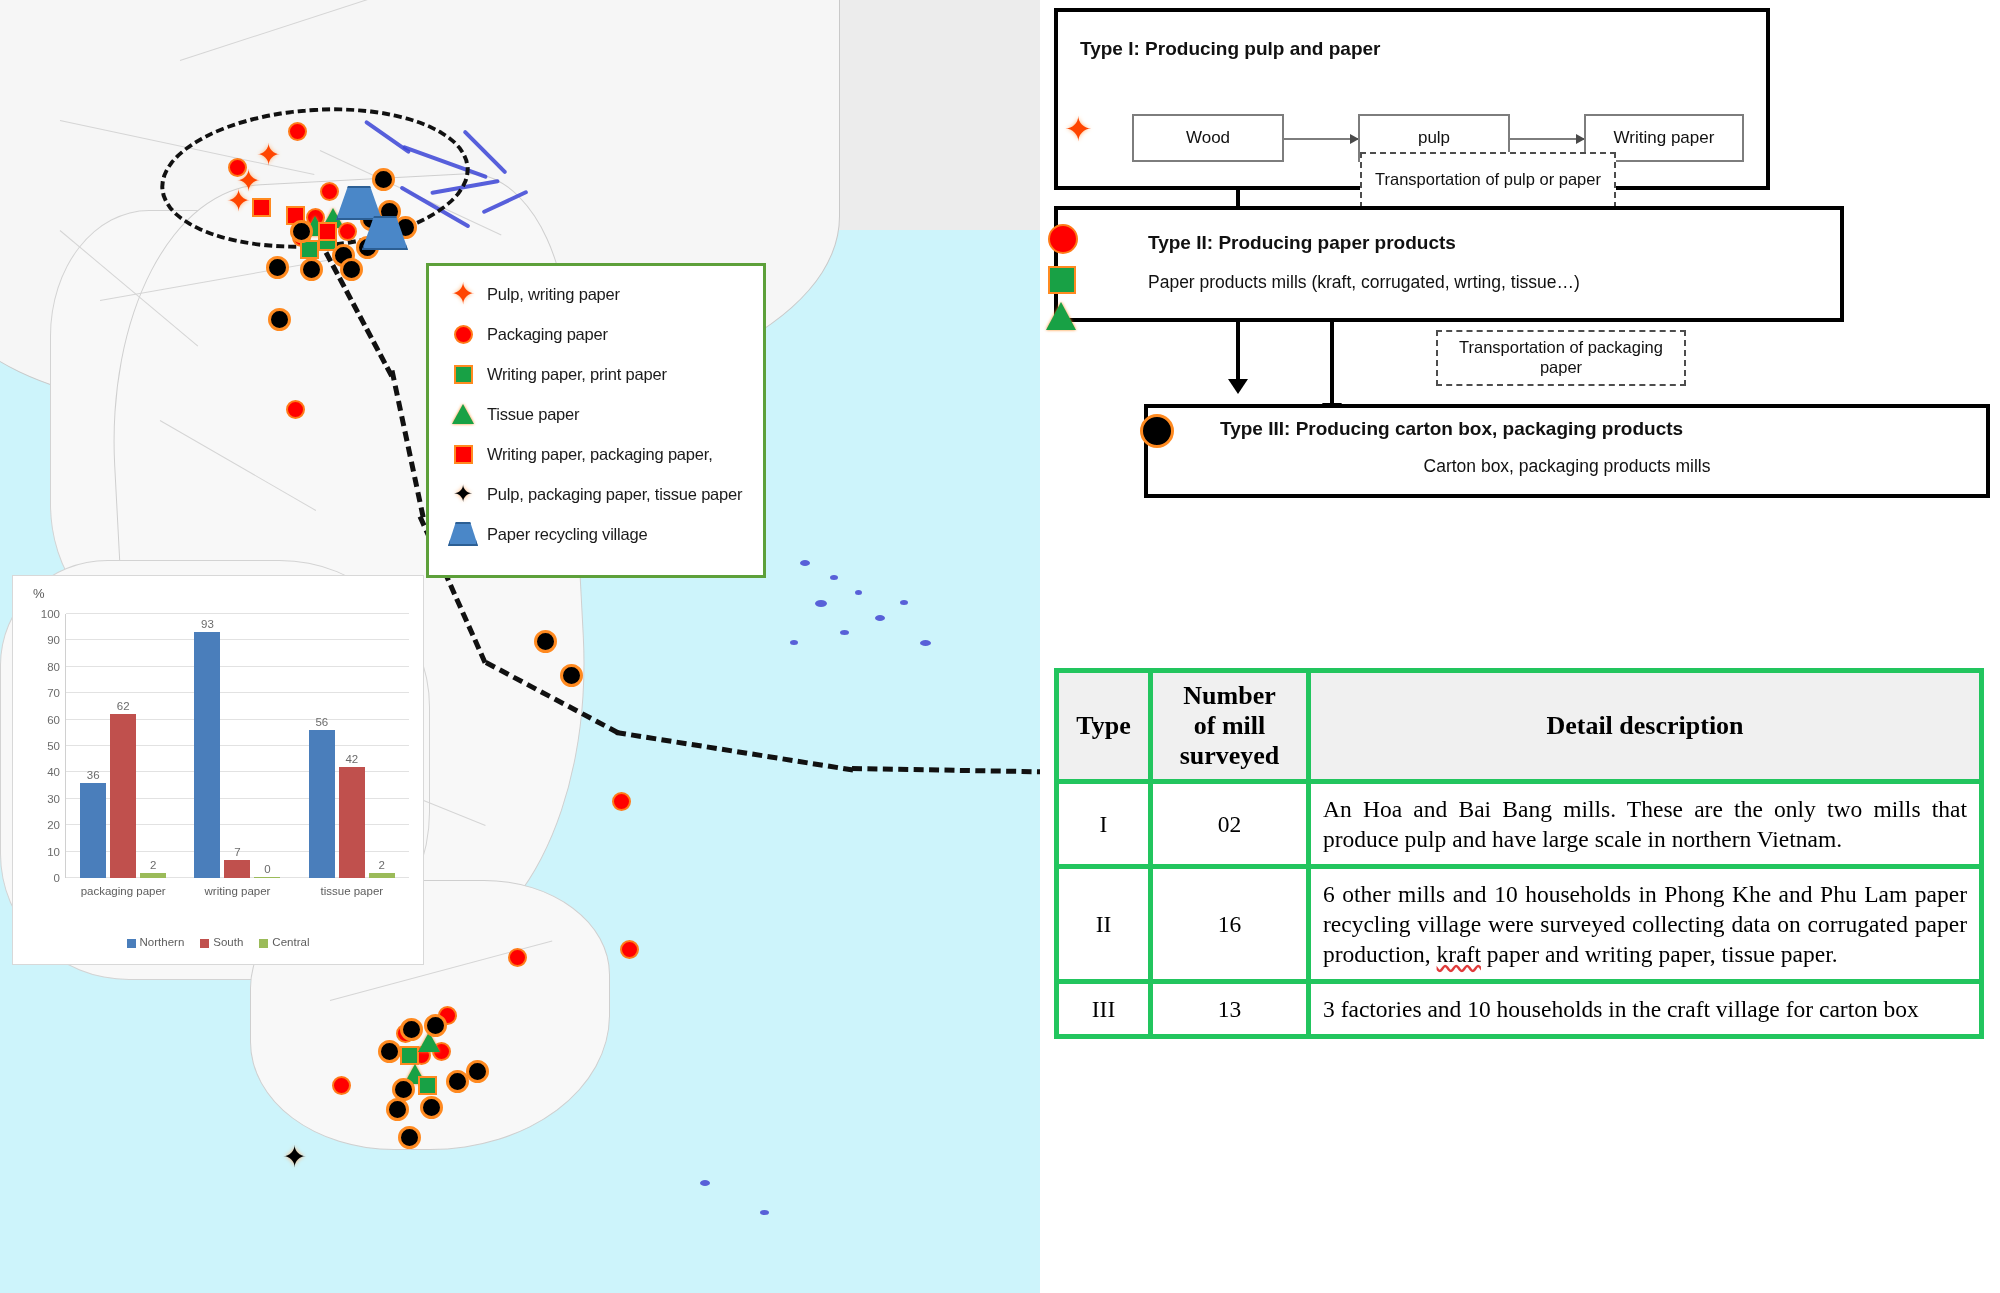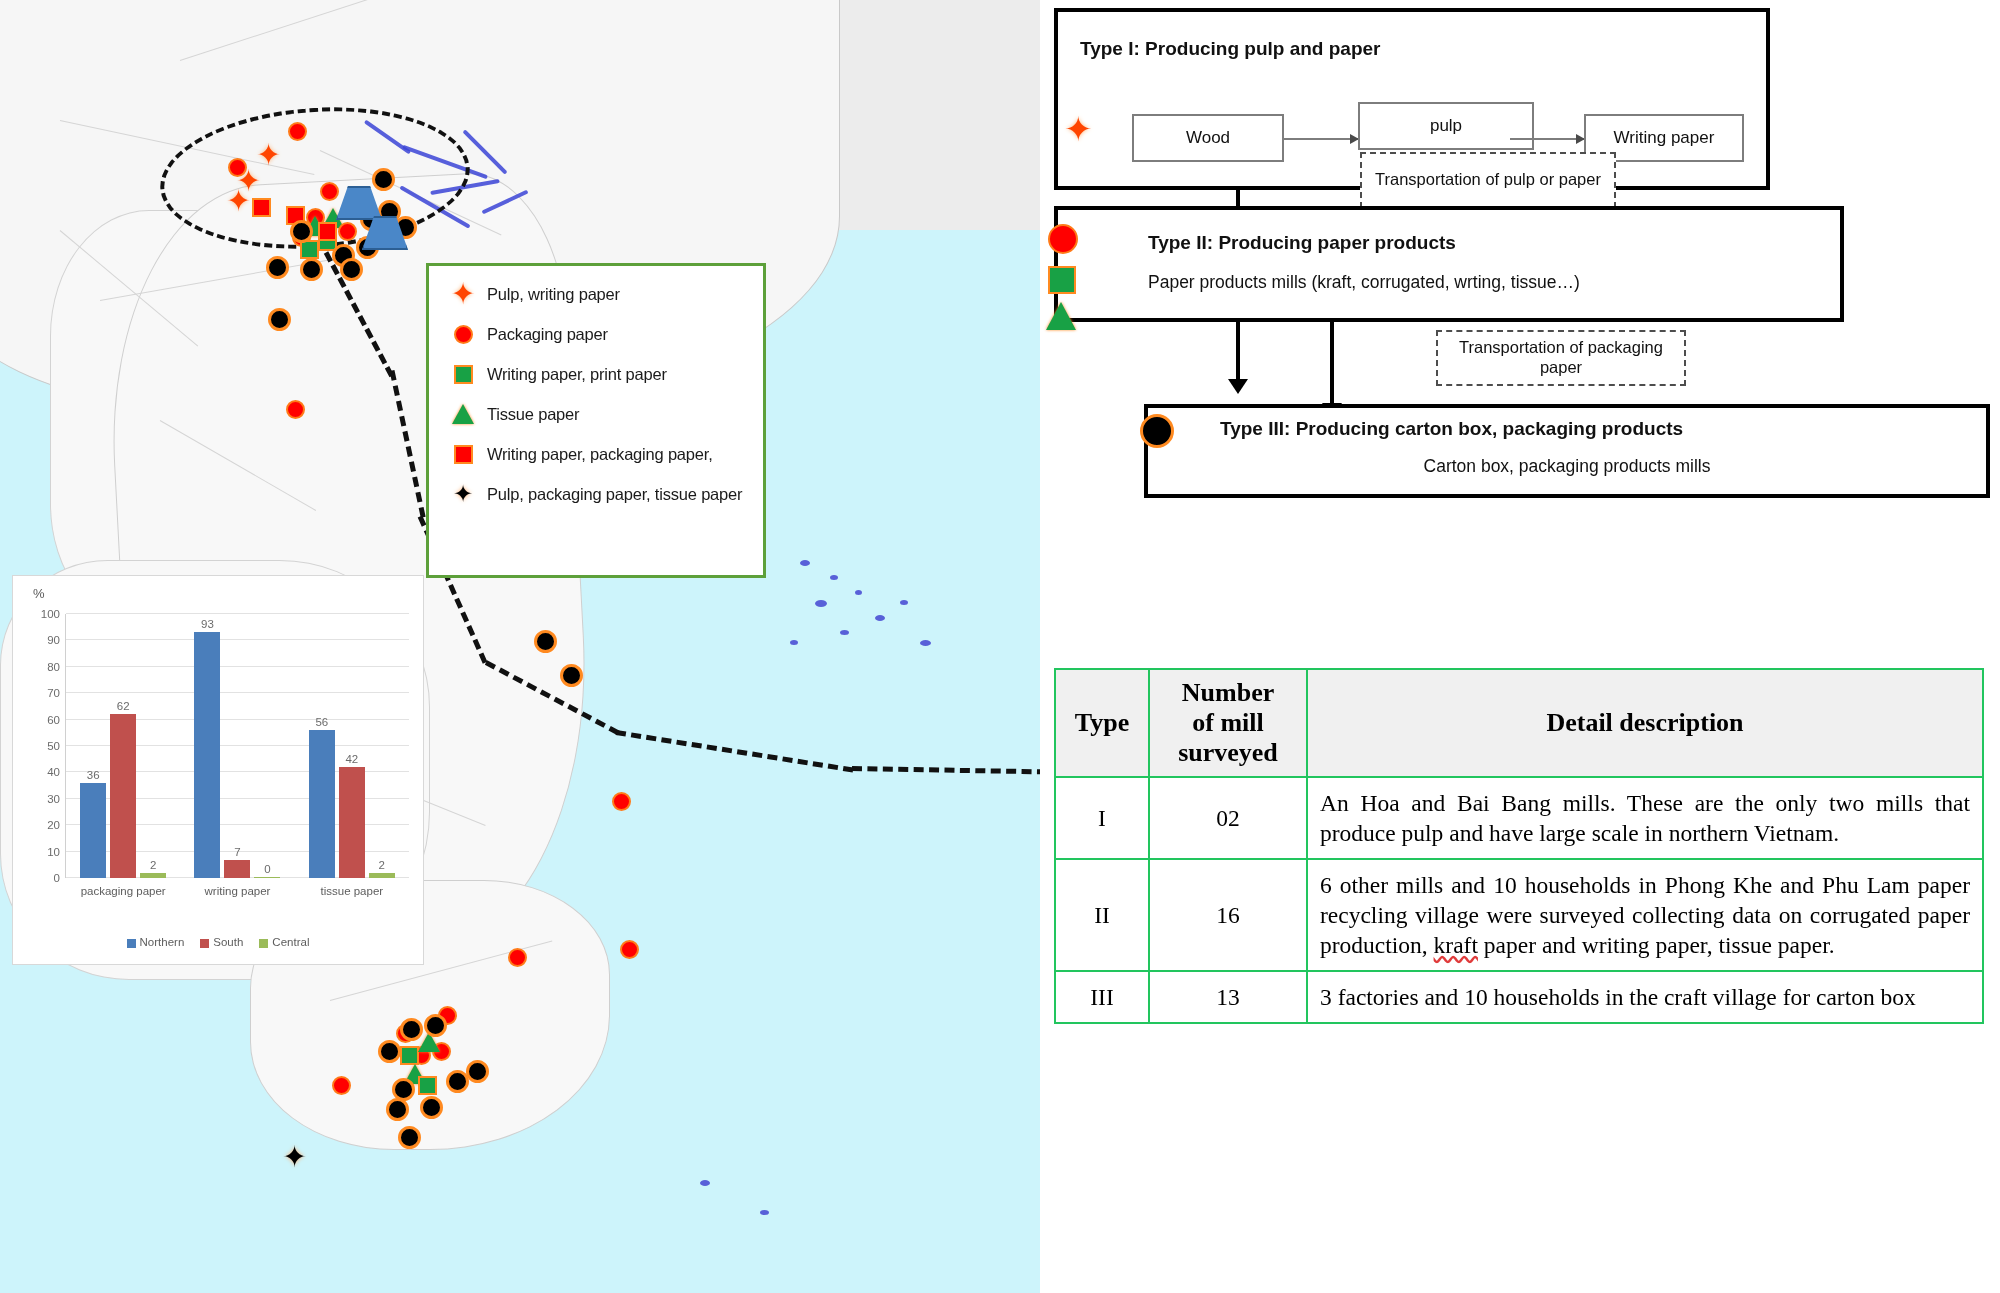--- a/index.html
+++ b/index.html
@@ -142,21 +142,21 @@
     display:flex; align-items:center; justify-content:center; text-align:center;
     font-size:16.5px; color:#111; line-height:1.2; padding:2px 6px;
   }
 
   
   #detail-table{
     position:absolute; left:14px; top:668px; width:930px;
     border-collapse:collapse; font-family:"Liberation Serif", serif;
   }
   #detail-table th, #detail-table td{
-    border:2px solid #22c55e; vertical-align:middle;
+    border:5px solid #22c55e; vertical-align:middle;
   }
   #detail-table th{
     background:#f0f0f0; font-size:26px; font-weight:bold; padding:8px 4px; text-align:center;
   }
   #detail-table td{ font-size:23.5px; padding:10px 12px; }
   .c-type{ width:94px; text-align:center; }
   .c-num{ width:158px; text-align:center; }
   .c-desc{ text-align:justify; text-align-last:left; line-height:1.28;margin-left:11px; }
   .squiggle{ text-decoration:underline; text-decoration-style:wavy; text-decoration-color:#e03b3b; }
 </style>
@@ -306,20 +306,26 @@
     </div>
 
     <div class="leg-row">
       <span class="leg-sym">
         <span class="mk-star-black" style="position:static;font-size:24px;">✦</span>
       </span>
       <span class="leg-txt">Pulp, packaging paper, tissue paper</span>
     </div>
 
 
+    <div class="leg-row">
+      <span class="leg-sym">
+        <span style="display:inline-block;width:30px;height:24px;background:#4a87c8;border:2px solid #2c5f94;clip-path:polygon(26% 0,74% 0,100% 100%,0 100%);"></span>
+      </span>
+      <span class="leg-txt">Paper recycling village</span>
+    </div>
   </div>
 
   <div id="chart-inset">
     <div id="chart-pct">%</div>
     <div id="plot">
 
       <div class="axis-base"></div>
     <div class="grid-line" style="bottom: 0%;">
           <span class="ytick">0</span>
         </div>
@@ -409,21 +415,21 @@
 
 <div id="right-panel">
 
   <div class="flowbox" style="left:14px; top:8px; width:716px; height:182px;">
     <div class="flow-title" style="position:absolute;left:22px;top:26px;">Type I: Producing pulp and paper</div>
 
     <span class="mk-star" style="position:absolute;left:6px;top:100px;font-size:34px;">✦</span>
 
     <div class="innerbox" style="position:absolute;left:74px;top:102px;width:152px;height:48px;">Wood</div>
     <div class="hconn" style="left:226px;top:126px;width:74px;"></div>
-    <div class="innerbox" style="position:absolute;left:300px;top:90px;width:176px;height:48px;">pulp</div>
+    <div class="innerbox" style="position:absolute;left:300px;top:102px;width:152px;height:48px;">pulp</div>
     <div class="hconn" style="left:452px;top:126px;width:74px;"></div>
     <div class="innerbox" style="position:absolute;left:526px;top:102px;width:160px;height:48px;">Writing paper</div>
   </div>
 
   <div class="vconn" style="left:196px;top:190px;height:190px;"></div>
 
   <div class="dashbox" style="left:320px;top:152px;width:256px;height:56px;">Transportation of pulp or paper</div>
 
   <div class="flowbox" style="left:14px; top:206px; width:790px; height:116px;">
     <span class="mk-circle-red" style="position:absolute;left:-10px;top:14px;width:30px;height:30px;"></span>

